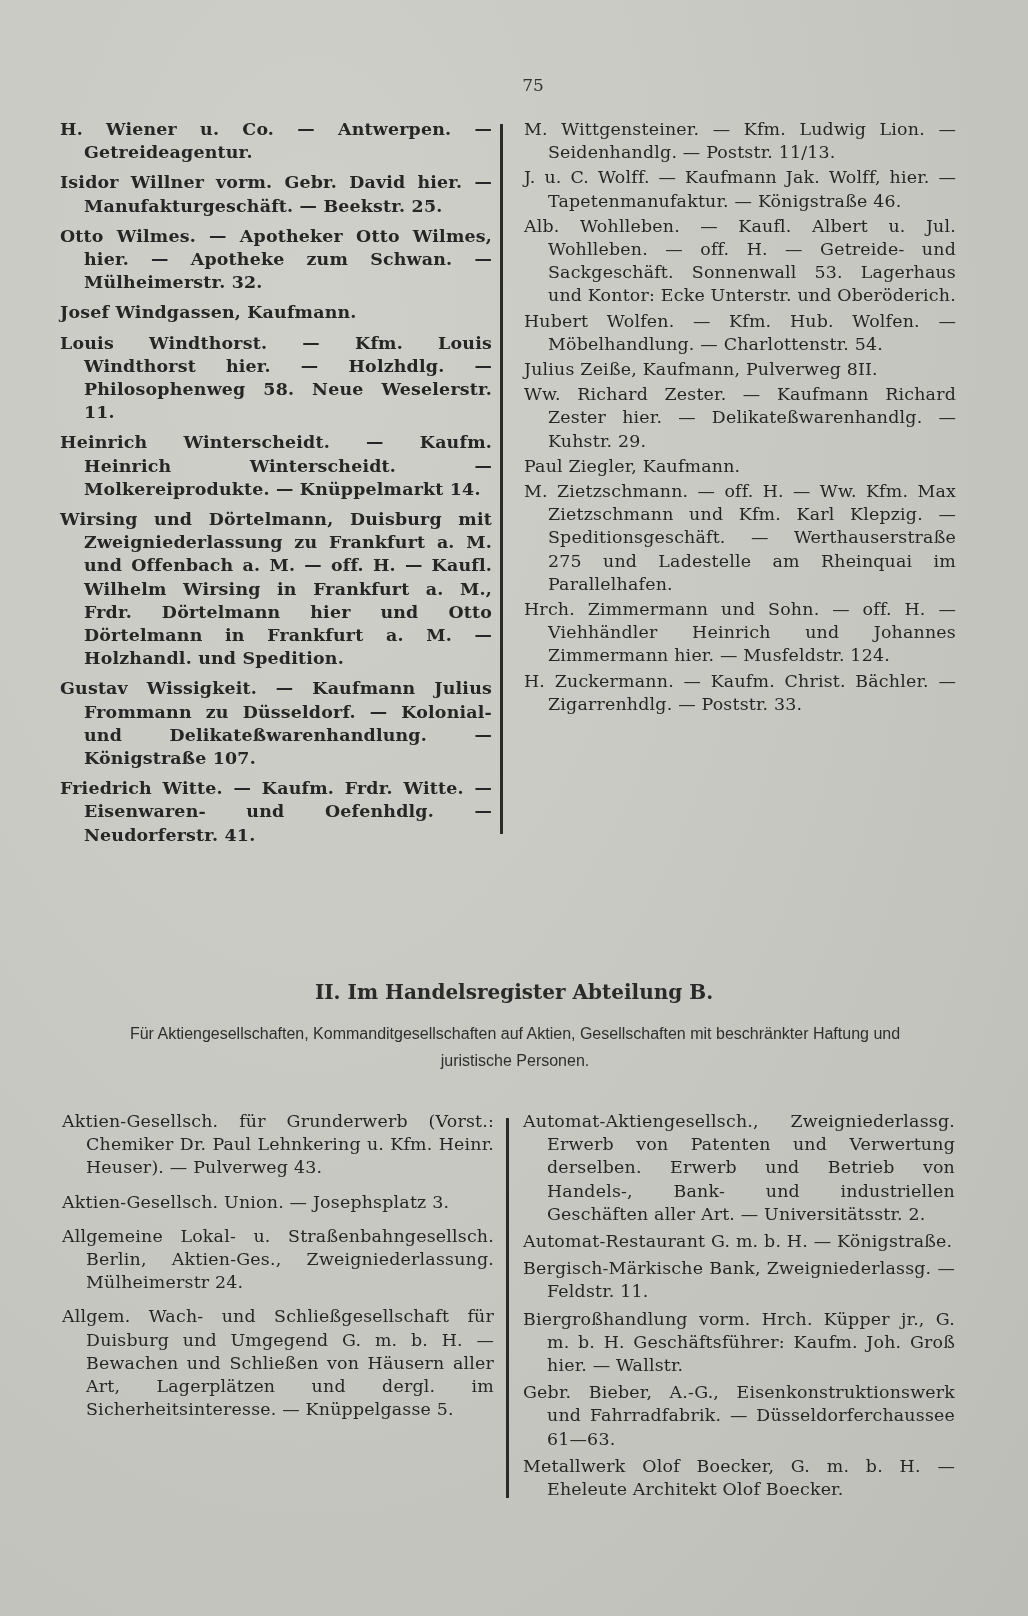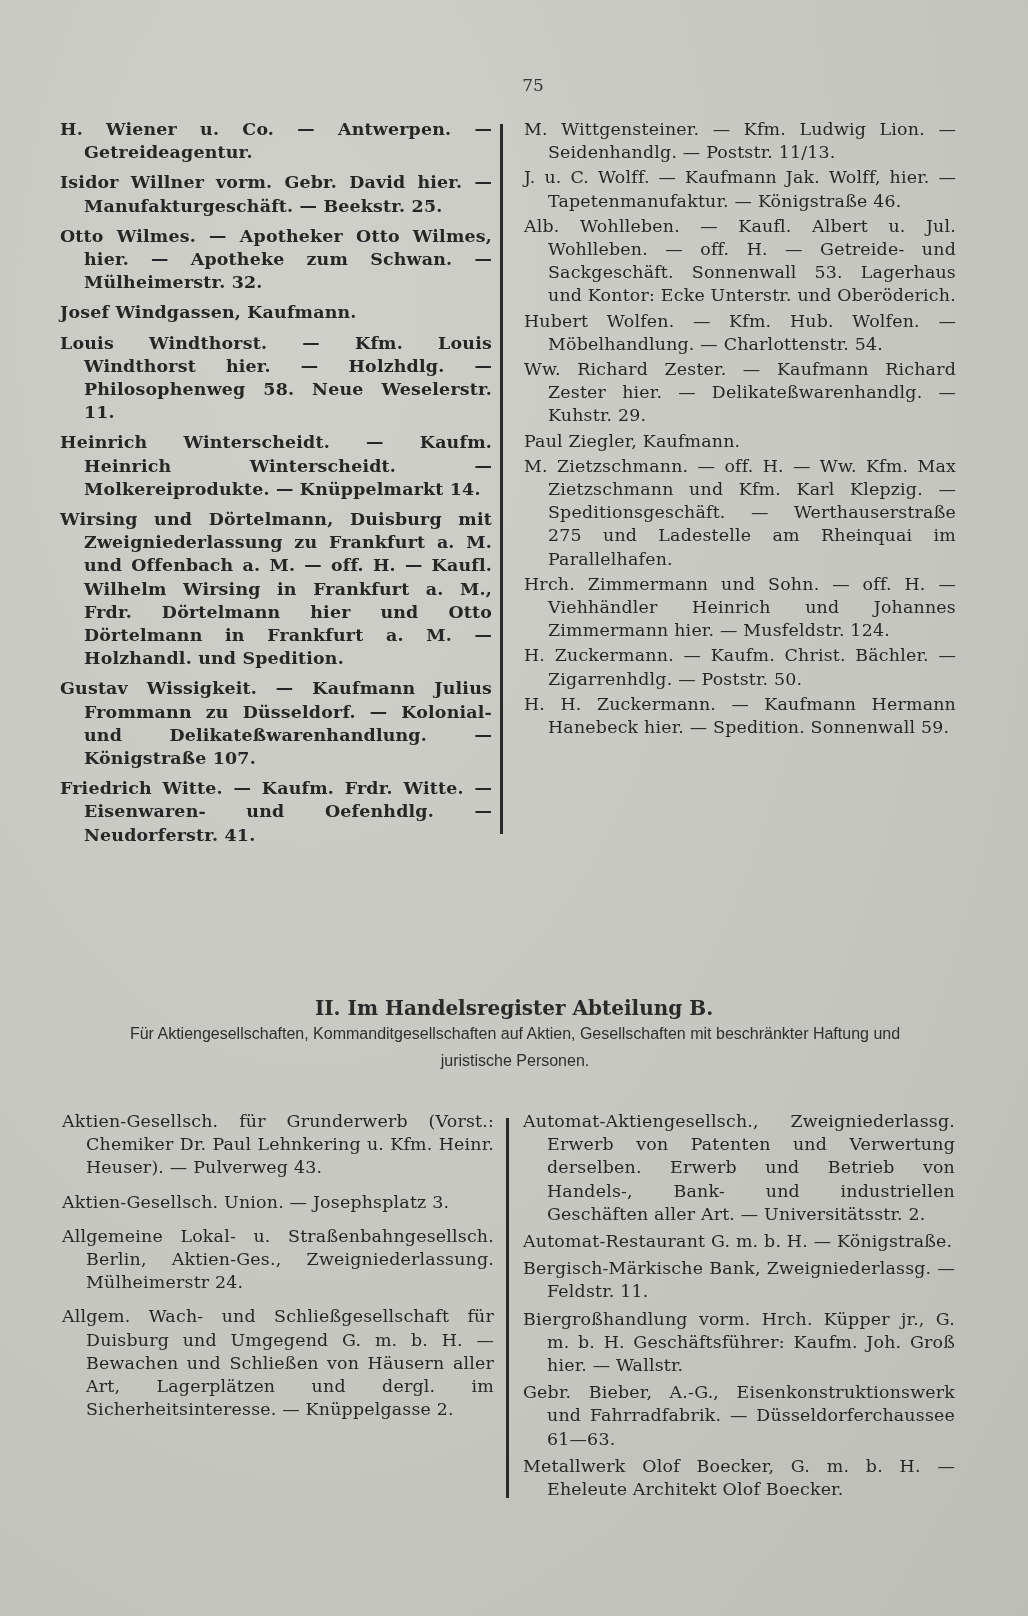--- a/index.html
+++ b/index.html
@@ -32,21 +32,21 @@
   .col.top-right .entry { margin-bottom: 2px; }
   .col.bottom-right .entry { margin-bottom: 4px; }
   .col.bottom-left .entry { margin-bottom: 11px; }
   .rule {
     position: absolute; width: 3px; background: #2a2a2a;
   }
   .rule.top { left: 500px; top: 124px; height: 710px; }
   .rule.bottom { left: 506px; top: 1118px; height: 380px; }
   .section-heading {
     position: absolute; top: 980px; left: 0; width: 1028px;
-    text-align: center; font-size: 20px; font-weight: bold; color: #2a2a2a; margin-top: 16px;
+    text-align: center; font-size: 20px; font-weight: bold; color: #2a2a2a;
   }
   .section-subtitle {
     position: absolute; top: 1020px; left: 110px; width: 810px;
     text-align: center; font-size: 16px; line-height: 27px; color: #2e2e2e;
     font-family: Liberation Sans, sans-serif;
     font-stretch: condensed;
   }
 </style>
 </head>
 <body>
@@ -65,36 +65,36 @@
   <p class="entry">Friedrich Witte. — Kaufm. Frdr. Witte. — Eisenwaren- und Oefenhdlg. — Neudorferstr. 41.</p>
 </div>
 
 <div class="rule top"></div>
 
 <div class="col top-right">
   <p class="entry">M. Wittgensteiner. — Kfm. Ludwig Lion. — Seidenhandlg. — Poststr. 11/13.</p>
   <p class="entry">J. u. C. Wolff. — Kaufmann Jak. Wolff, hier. — Tapetenmanufaktur. — Königstraße 46.</p>
   <p class="entry">Alb. Wohlleben. — Kaufl. Albert u. Jul. Wohlleben. — off. H. — Getreide- und Sackgeschäft. Sonnenwall 53. Lagerhaus und Kontor: Ecke Unterstr. und Oberöderich.</p>
   <p class="entry">Hubert Wolfen. — Kfm. Hub. Wolfen. — Möbelhandlung. — Charlottenstr. 54.</p>
+  <p class="entry">Julius Zeiße, Kaufmann, Pulverweg 8II.</p>
   <p class="entry">Ww. Richard Zester. — Kaufmann Richard Zester hier. — Delikateßwarenhandlg. — Kuhstr. 29.</p>
   <p class="entry">Paul Ziegler, Kaufmann.</p>
   <p class="entry">M. Zietzschmann. — off. H. — Ww. Kfm. Max Zietzschmann und Kfm. Karl Klepzig. — Speditionsgeschäft. — Werthauserstraße 275 und Ladestelle am Rheinquai im Parallelhafen.</p>
   <p class="entry">Hrch. Zimmermann und Sohn. — off. H. — Viehhändler Heinrich und Johannes Zimmermann hier. — Musfeldstr. 124.</p>
-  <p class="entry">H. Zuckermann. — Kaufm. Christ. Bächler. — Zigarrenhdlg. — Poststr. 50.</p>
-  <p class="entry">H. H. Zuckermann. — Kaufmann Hermann Hanebeck hier. — Spedition. Sonnenwall 59.</p>
+  <p class="entry">H. Zuckermann. — Kaufm. Christ. Bächler. — Zigarrenhdlg. — Poststr. 33.</p>
 </div>
 
 <div class="section-heading">II. Im Handelsregister Abteilung B.</div>
 <div class="section-subtitle">Für Aktiengesellschaften, Kommanditgesellschaften auf Aktien, Gesellschaften mit beschränkter Haftung und juristische Personen.</div>
 
 <div class="col bottom-left">
   <p class="entry">Aktien-Gesellsch. für Grunderwerb (Vorst.: Chemiker Dr. Paul Lehnkering u. Kfm. Heinr. Heuser). — Pulverweg 43.</p>
   <p class="entry">Aktien-Gesellsch. Union. — Josephsplatz 3.</p>
   <p class="entry">Allgemeine Lokal- u. Straßenbahngesellsch. Berlin, Aktien-Ges., Zweigniederlassung. Mülheimerstr 24.</p>
-  <p class="entry">Allgem. Wach- und Schließgesellschaft für Duisburg und Umgegend G. m. b. H. — Bewachen und Schließen von Häusern aller Art, Lagerplätzen und dergl. im Sicherheitsinteresse. — Knüppelgasse 2.</p>
+  <p class="entry">Allgem. Wach- und Schließgesellschaft für Duisburg und Umgegend G. m. b. H. — Bewachen und Schließen von Häusern aller Art, Lagerplätzen und dergl. im Sicherheitsinteresse. — Knüppelgasse 5.</p>
 </div>
 
 <div class="rule bottom"></div>
 
 <div class="col bottom-right">
   <p class="entry">Automat-Aktiengesellsch., Zweigniederlassg. Erwerb von Patenten und Verwertung derselben. Erwerb und Betrieb von Handels-, Bank- und industriellen Geschäften aller Art. — Universitätsstr. 2.</p>
   <p class="entry">Automat-Restaurant G. m. b. H. — Königstraße.</p>
   <p class="entry">Bergisch-Märkische Bank, Zweigniederlassg. — Feldstr. 11.</p>
   <p class="entry">Biergroßhandlung vorm. Hrch. Küpper jr., G. m. b. H. Geschäftsführer: Kaufm. Joh. Groß hier. — Wallstr.</p>
   <p class="entry">Gebr. Bieber, A.-G., Eisenkonstruktionswerk und Fahrradfabrik. — Düsseldorferchaussee 61—63.</p>

